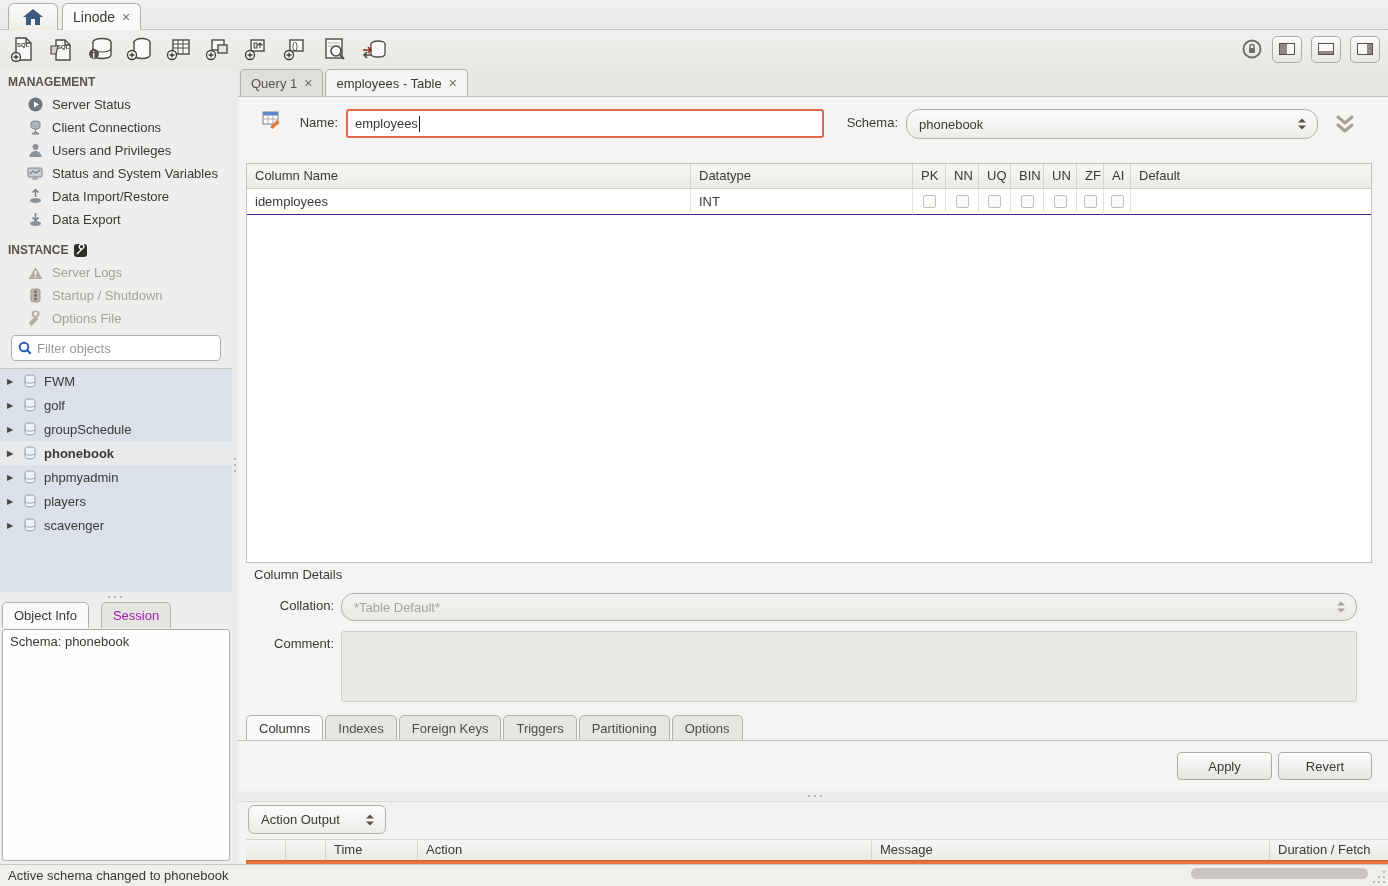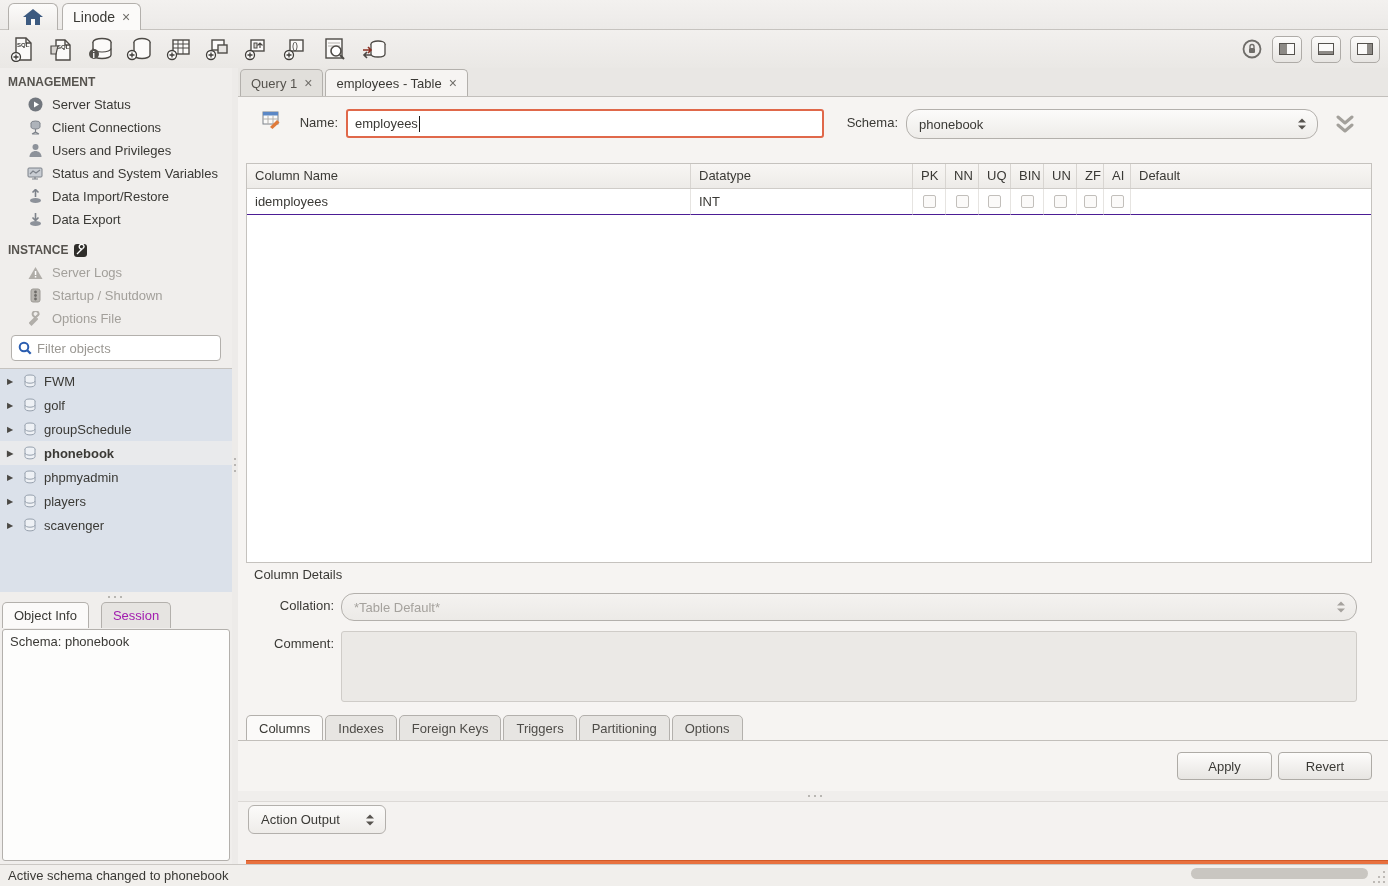--- a/index.html
+++ b/index.html
@@ -607,20 +607,28 @@
         </div>
 
       <div class="output">
         <div class="combo out-combo">
           <span>Action Output</span>
           <span class="spin">
               <i class="up"></i>
               <i class="dn"></i>
             </span>
         </div>
+        <div class="out-head">
+          <div class="oh o0"></div>
+          <div class="oh o1"></div>
+          <div class="oh o2">Time</div>
+          <div class="oh o3">Action</div>
+          <div class="oh o4">Message</div>
+          <div class="oh olast">Duration / Fetch</div>
+        </div>
         <div class="orange-line"></div>
       </div>
     </div>
   </div>
 
   <div class="statusbar">
     <span>Active schema changed to phonebook</span>
     <span class="hthumb"></span>
     <span class="grip"></span>
   </div>

